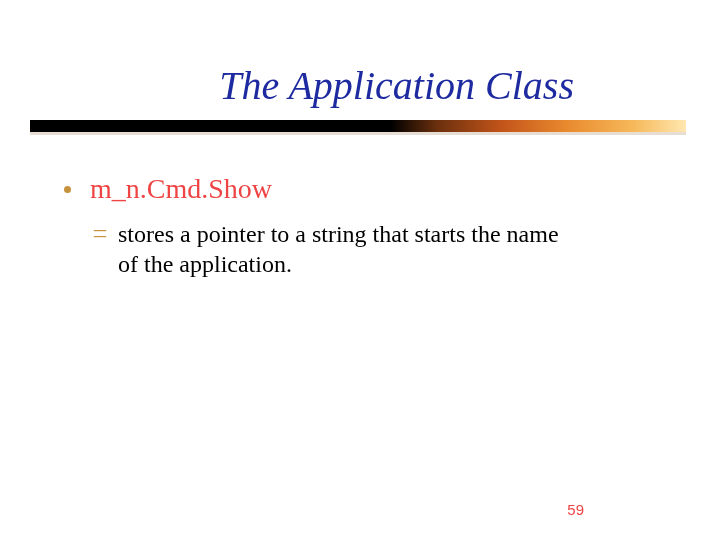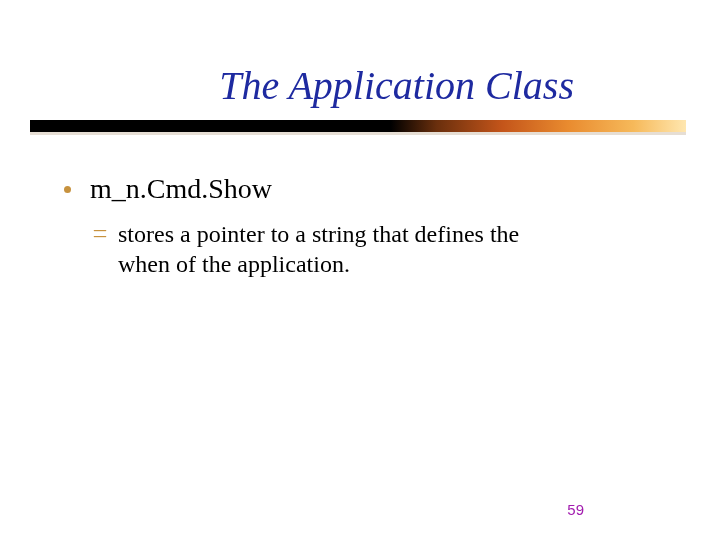--- a/index.html
+++ b/index.html
@@ -54,21 +54,21 @@
     left: 60px;
     right: 60px;
     top: 160px;
   }
   .b1 {
     position: relative;
     padding-left: 30px;
     font-size: 28px;
     line-height: 1.1;
     margin-top: 14px;
-    color: #000000;
+    color: #ef4444;
   }
   .b1 .dot {
     position: absolute;
     left: 4px;
     top: 12px;
     width: 7px;
     height: 7px;
     border-radius: 50%;
     background: #c7923e;
   }
@@ -88,21 +88,21 @@
     top: 0;
     color: #c7923e;
     font-size: 24px;
   }
   .pagenum {
     position: absolute;
     right: 36px;
     bottom: 22px;
     font-size: 15px;
     font-family: Arial, sans-serif;
-    color: #a21caf;
+    color: #ef4444;
   }
 </style>
 </head>
 <body>
 
 <div class="slide">
 
   <div class="title">The Application Class</div>
 
   <div class="rule">
@@ -115,20 +115,20 @@
     <div class="b1">
       <span class="dot"></span>
       <span>m_n.Cmd.Show</span>
     </div>
     <div class="b2">
       <span class="dash">–</span>
     </div>
 
     <div class="b2">
       <span class="dash">–</span>
-      <span>stores a pointer to a  string that defines the when of the application.</span>
+      <span>stores a pointer to a  string that starts the name of the application.</span>
     </div>
 
   </div>
 
   <div class="pagenum">59</div>
 
 </div>
 
 </body></html>

